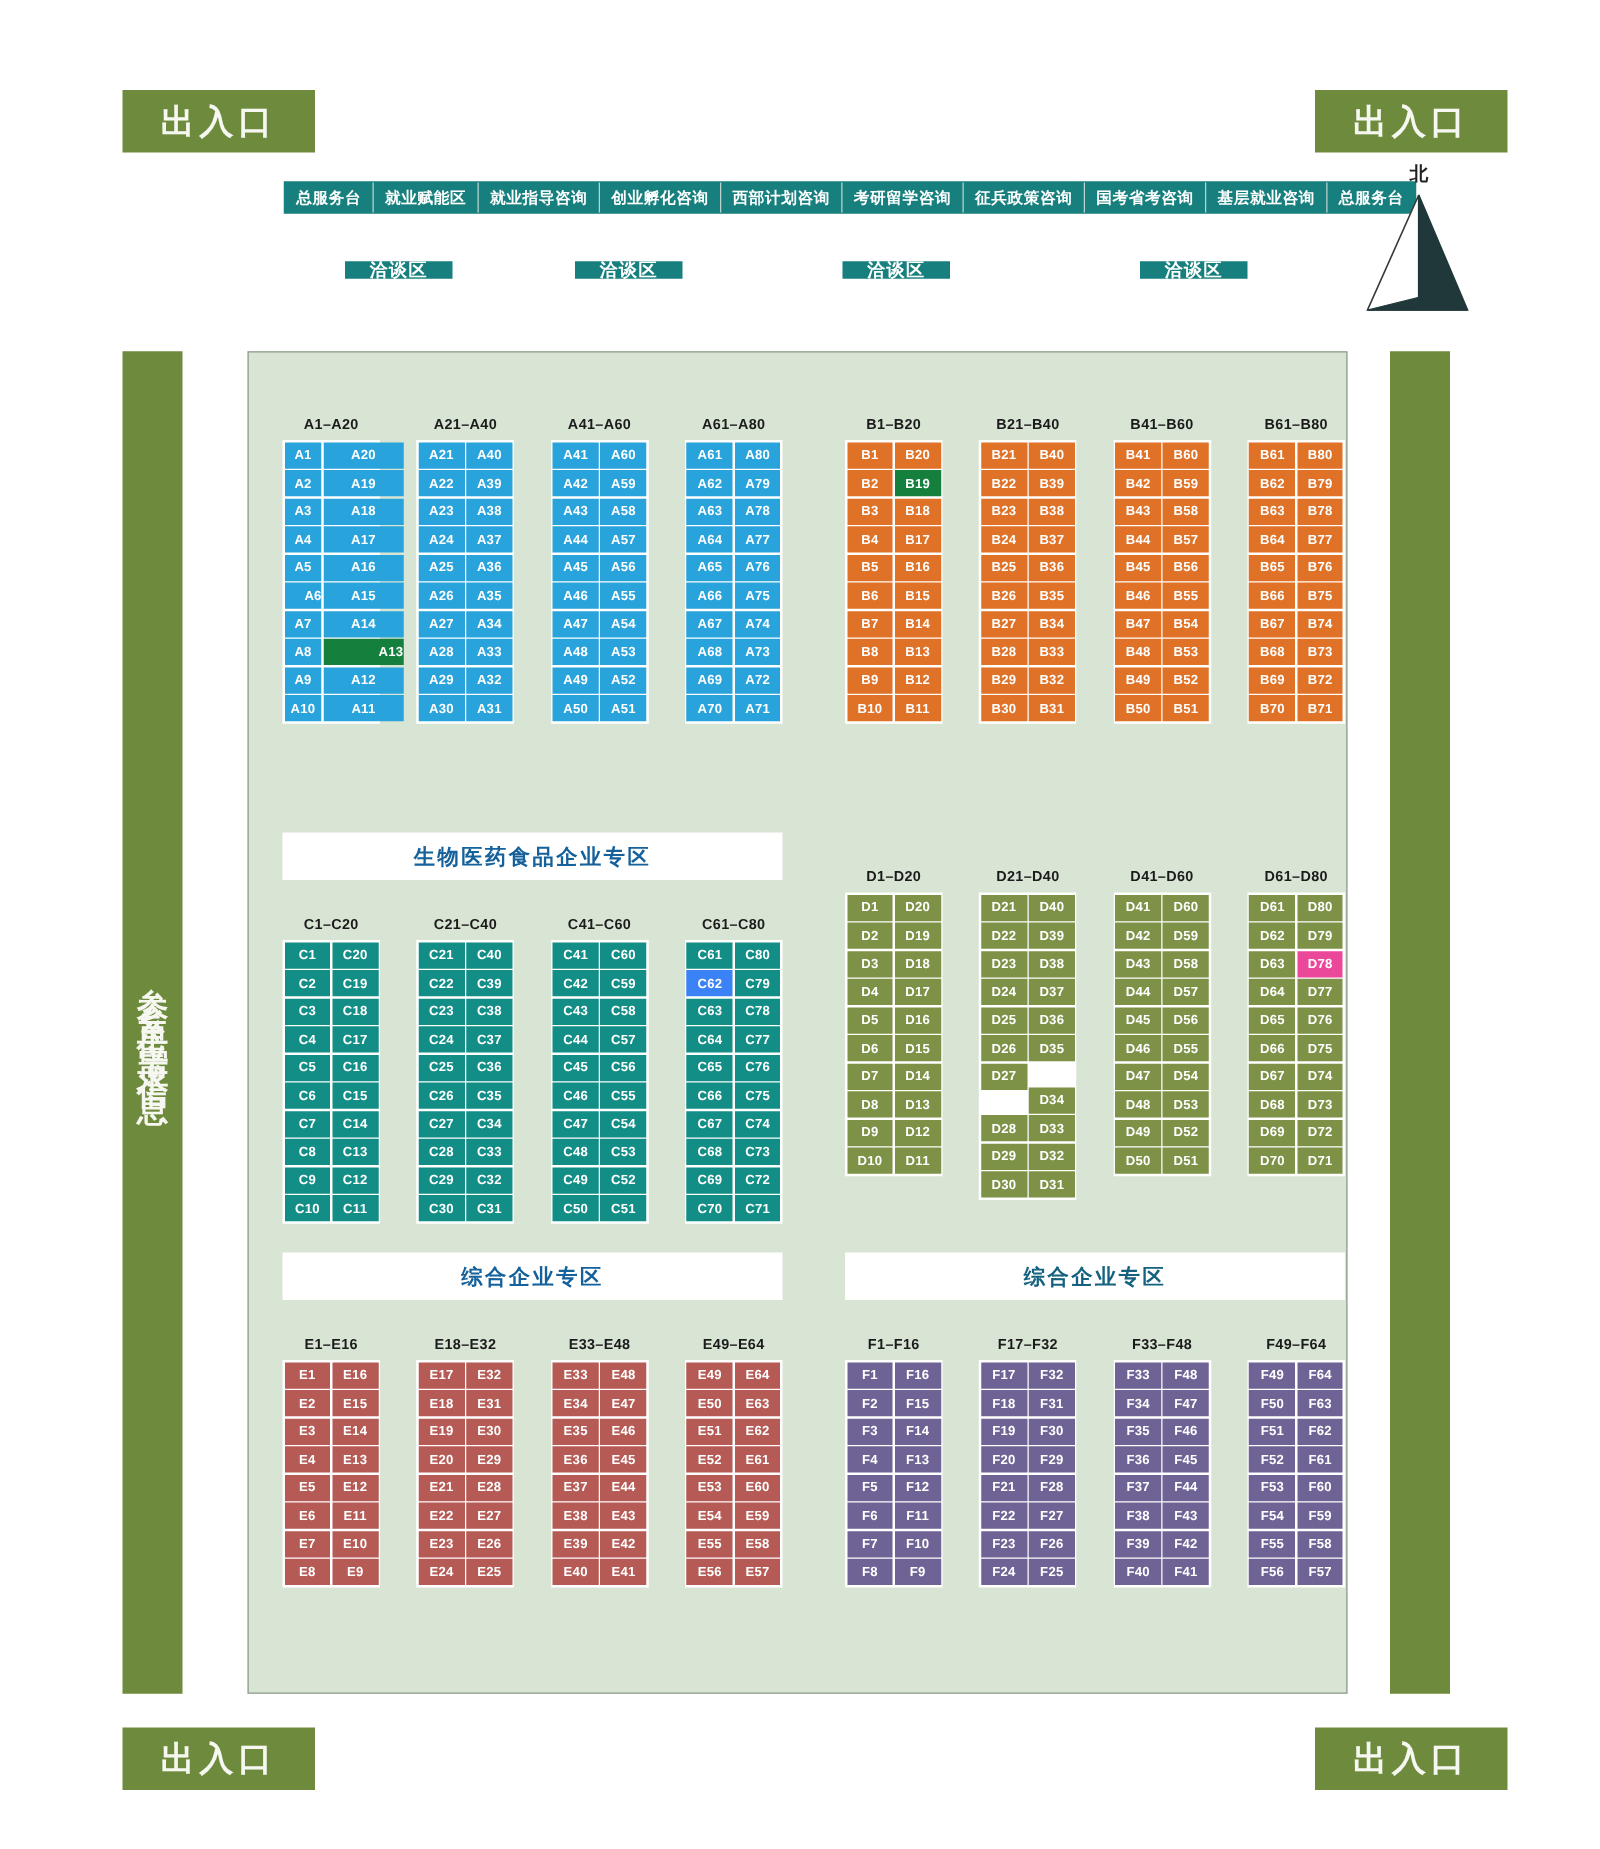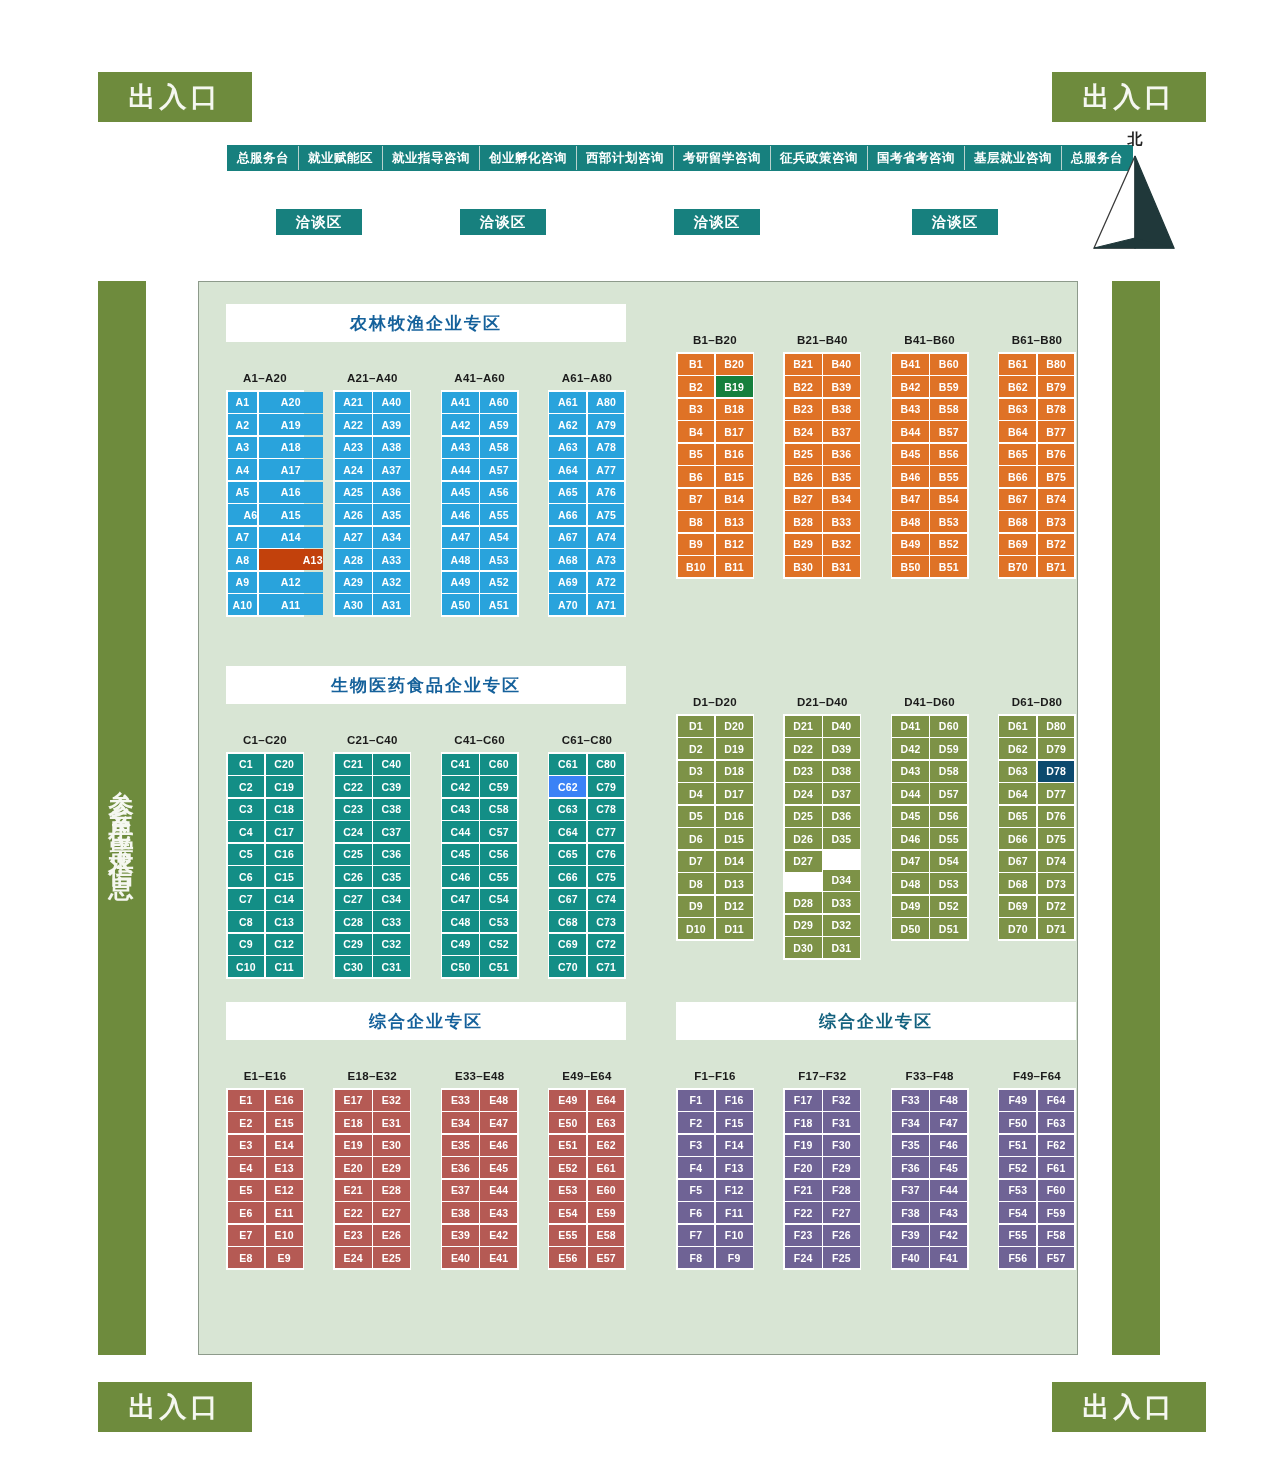--- a/index.html
+++ b/index.html
@@ -56,21 +56,21 @@
     white-space: nowrap;
     letter-spacing: 0.5px;
   }
   .service-cell:last-child { border-right: none; }
 
   
   .talk-box {
     position: absolute;
     top: 209px;
     width: 86px;
-    height: 26px;
+    height: 14px;
     background: #17807E;
     color: #FFFFFF;
     font-size: 14.5px;
     font-weight: bold;
     display: flex;
     align-items: center;
     justify-content: center;
     letter-spacing: 1px;
   }
   .talk-1 { left: 276px; }
@@ -242,41 +242,40 @@
   </svg>
 </div>
 
 <div class="side-bar side-left">
   <div class="side-left-text">参会单位需求信息</div>
 </div>
 <div class="side-bar side-right"></div>
 
 <div class="hall" id="hall">
     <div class="zone-half left" style="top: 22px; position: absolute;">
-      <div class="zone-banner">农林牧渔企业专区</div>
       <div class="blocks">
         <div class="block">
           <div class="block-title">A1–A20</div>
           <div class="block-grid outline-white">
             <div class="seat" style="background: rgb(41, 163, 220);">A1</div>
             <div class="seat" style="background: rgb(41, 163, 220);">A20</div>
             <div class="seat" style="background: rgb(41, 163, 220);">A2</div>
             <div class="seat" style="background: rgb(41, 163, 220);">A19</div>
             <div class="seat" style="background: rgb(41, 163, 220);">A3</div>
             <div class="seat" style="background: rgb(41, 163, 220);">A18</div>
             <div class="seat" style="background: rgb(41, 163, 220);">A4</div>
             <div class="seat" style="background: rgb(41, 163, 220);">A17</div>
             <div class="seat" style="background: rgb(41, 163, 220);">A5</div>
             <div class="seat" style="background: rgb(41, 163, 220);">A16</div>
             <div class="seat" style="background: rgb(41, 163, 220); padding-left: 16px;">A6</div>
             <div class="seat" style="background: rgb(41, 163, 220);">A15</div>
             <div class="seat" style="background: rgb(41, 163, 220);">A7</div>
             <div class="seat" style="background: rgb(41, 163, 220);">A14</div>
             <div class="seat" style="background: rgb(41, 163, 220);">A8</div>
-            <div class="seat" style="background: #c2410c; padding-left: 44px;">A13</div>
+            <div class="seat" style="background: #15803d; padding-left: 44px;">A13</div>
             <div class="seat" style="background: rgb(41, 163, 220);">A9</div>
             <div class="seat" style="background: rgb(41, 163, 220);">A12</div>
             <div class="seat" style="background: rgb(41, 163, 220);">A10</div>
             <div class="seat" style="background: rgb(41, 163, 220);">A11</div>
           </div>
         </div>
         <div class="block">
           <div class="block-title">A21–A40</div>
           <div class="block-grid outline-white">
             <div class="seat" style="background: rgb(41, 163, 220);">A21</div>
@@ -640,21 +639,21 @@
           </div>
         </div>
         <div class="block">
           <div class="block-title">D61–D80</div>
           <div class="block-grid outline-white">
             <div class="seat" style="background: rgb(125, 146, 71);">D61</div>
             <div class="seat" style="background: rgb(125, 146, 71);">D80</div>
             <div class="seat" style="background: rgb(125, 146, 71);">D62</div>
             <div class="seat" style="background: rgb(125, 146, 71);">D79</div>
             <div class="seat" style="background: rgb(125, 146, 71);">D63</div>
-            <div class="seat" style="background: #0c4a6e;">D78</div>
+            <div class="seat" style="background: #ec4899;">D78</div>
             <div class="seat" style="background: rgb(125, 146, 71);">D64</div>
             <div class="seat" style="background: rgb(125, 146, 71);">D77</div>
             <div class="seat" style="background: rgb(125, 146, 71);">D65</div>
             <div class="seat" style="background: rgb(125, 146, 71);">D76</div>
             <div class="seat" style="background: rgb(125, 146, 71);">D66</div>
             <div class="seat" style="background: rgb(125, 146, 71);">D75</div>
             <div class="seat" style="background: rgb(125, 146, 71);">D67</div>
             <div class="seat" style="background: rgb(125, 146, 71);">D74</div>
             <div class="seat" style="background: rgb(125, 146, 71);">D68</div>
             <div class="seat" style="background: rgb(125, 146, 71);">D73</div>

